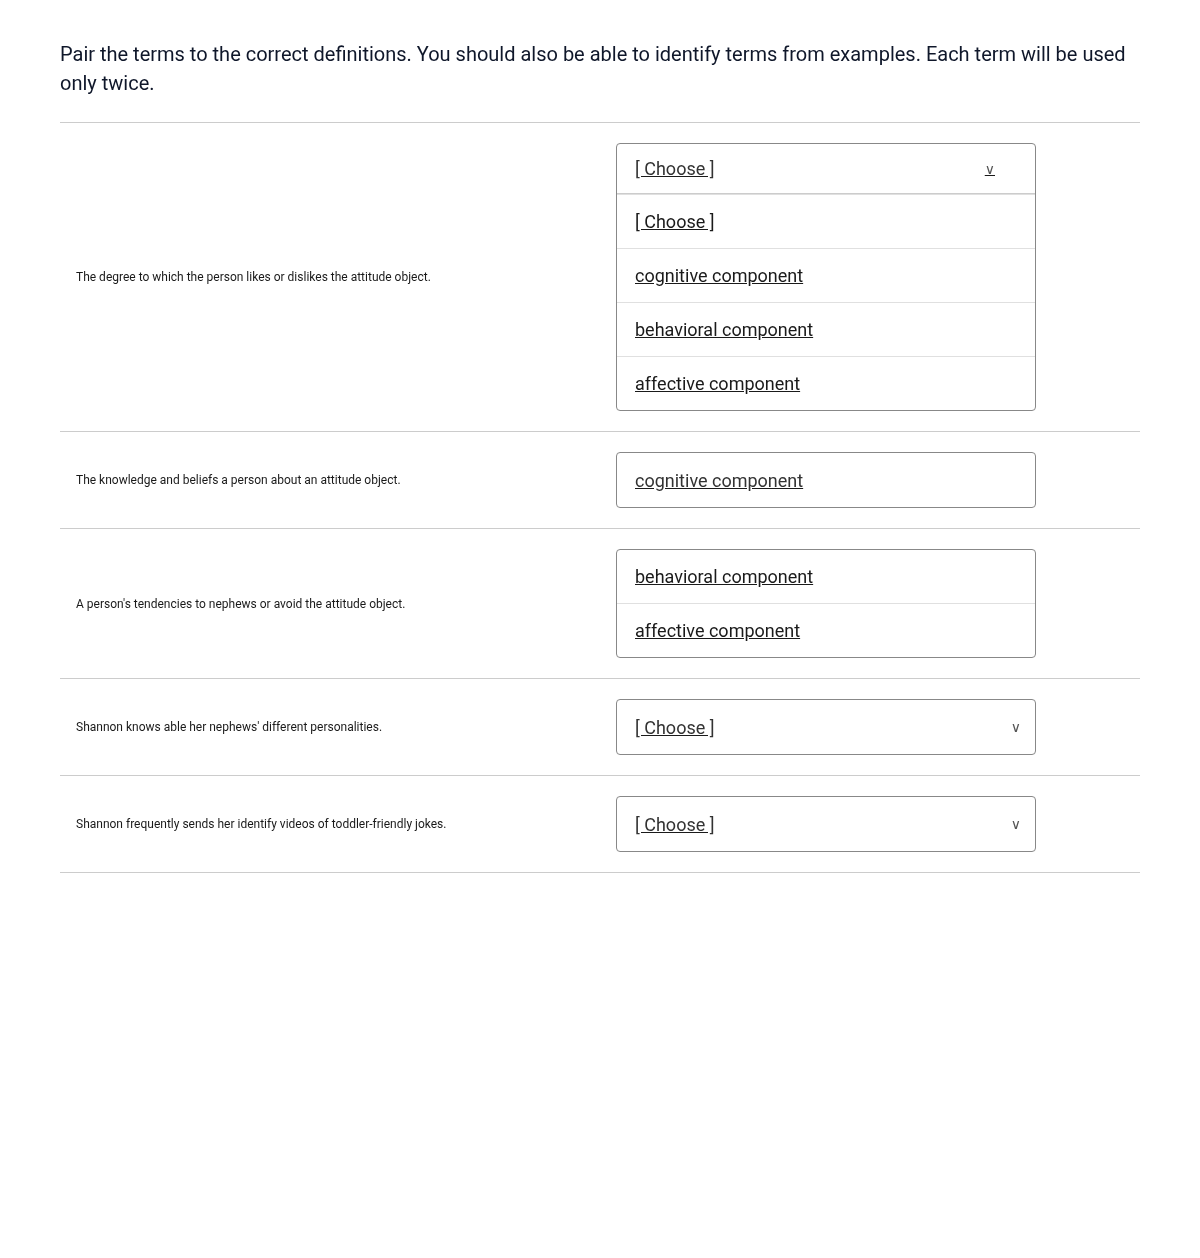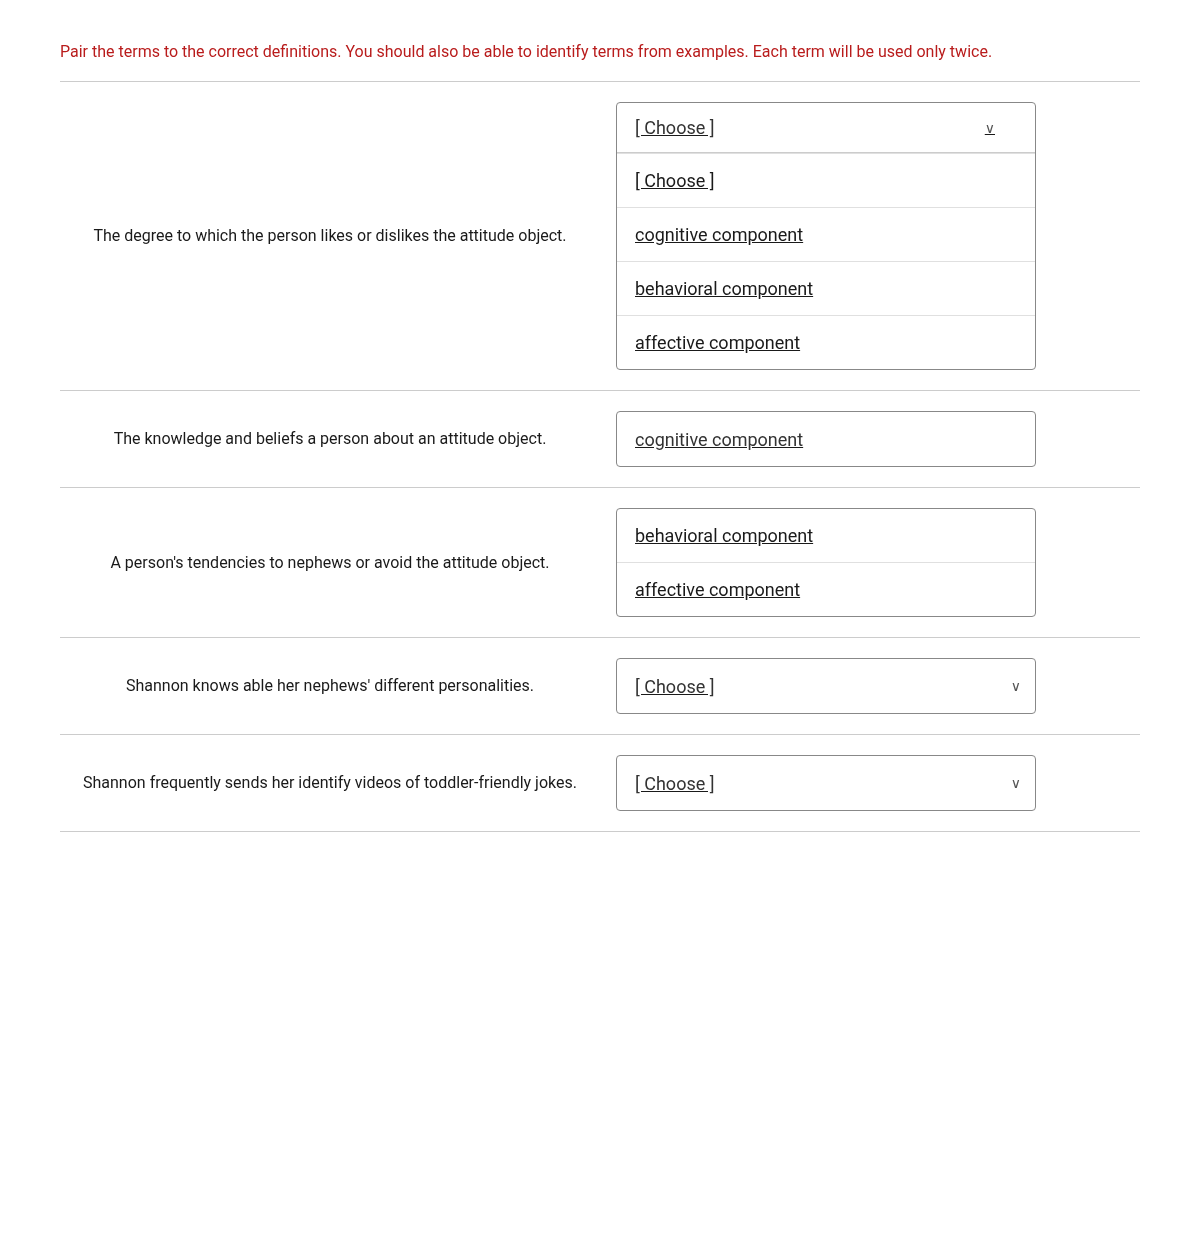--- a/index.html
+++ b/index.html
@@ -10,25 +10,25 @@
 
     body {
       font-family: -apple-system, BlinkMacSystemFont, 'Segoe UI', Roboto, sans-serif;
       background: #ffffff;
       color: #1a1a1a;
       padding: 40px 60px;
       max-width: 1200px;
     }
 
     .instructions {
-      font-size: 16px;
+      font-size: 20px;
       line-height: 1.45;
       font-weight: 400;
-      margin-bottom: 18px;
-      color: #b91c1c;
+      margin-bottom: 24px;
+      color: #0f172a;
     }
 
     .divider-top {
       border: none;
       border-top: 1px solid #cccccc;
       margin-bottom: 0;
     }
 
     .matching-table {
       width: 100%;
@@ -39,24 +39,24 @@
       border-bottom: 1px solid #cccccc;
     }
 
     .matching-table td {
       padding: 20px 16px;
       vertical-align: middle;
     }
 
     .question-cell {
       width: 50%;
-      font-size: 16px;
+      font-size: 12px;
       line-height: 1.5;
       color: #1a1a1a;
-      text-align: center;
+      text-align: left;
       padding-right: 0px;
     }
 
     .answer-cell {
       width: 50%;
       padding-left: 0;
       text-decoration: underline;
     }
 
     

